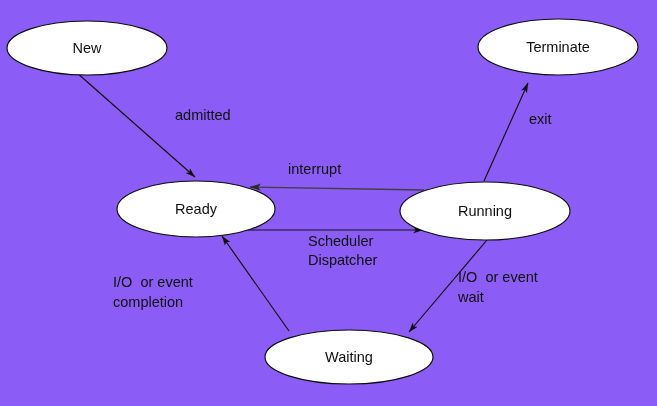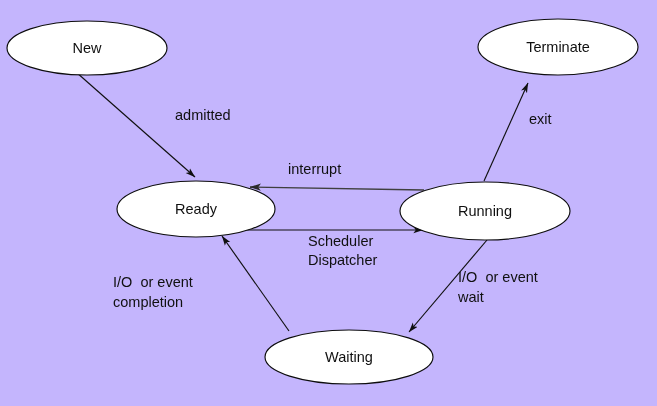--- a/index.html
+++ b/index.html
@@ -10,21 +10,21 @@
   body {
     width: 657px;
     height: 406px;
     font-family: "Liberation Sans", sans-serif;
     overflow: hidden;
   }
   #diagram-root {
     position: relative;
     width: 657px;
     height: 406px;
-    background: #c4b5fd;
+    background: #8b5cf6;
   }
   svg#state-diagram {
     display: block;
     width: 657px;
     height: 406px;
   }
   .node-ellipse {
     fill: #ffffff;
     stroke: #0d0d0d;
     stroke-width: 1.15;

